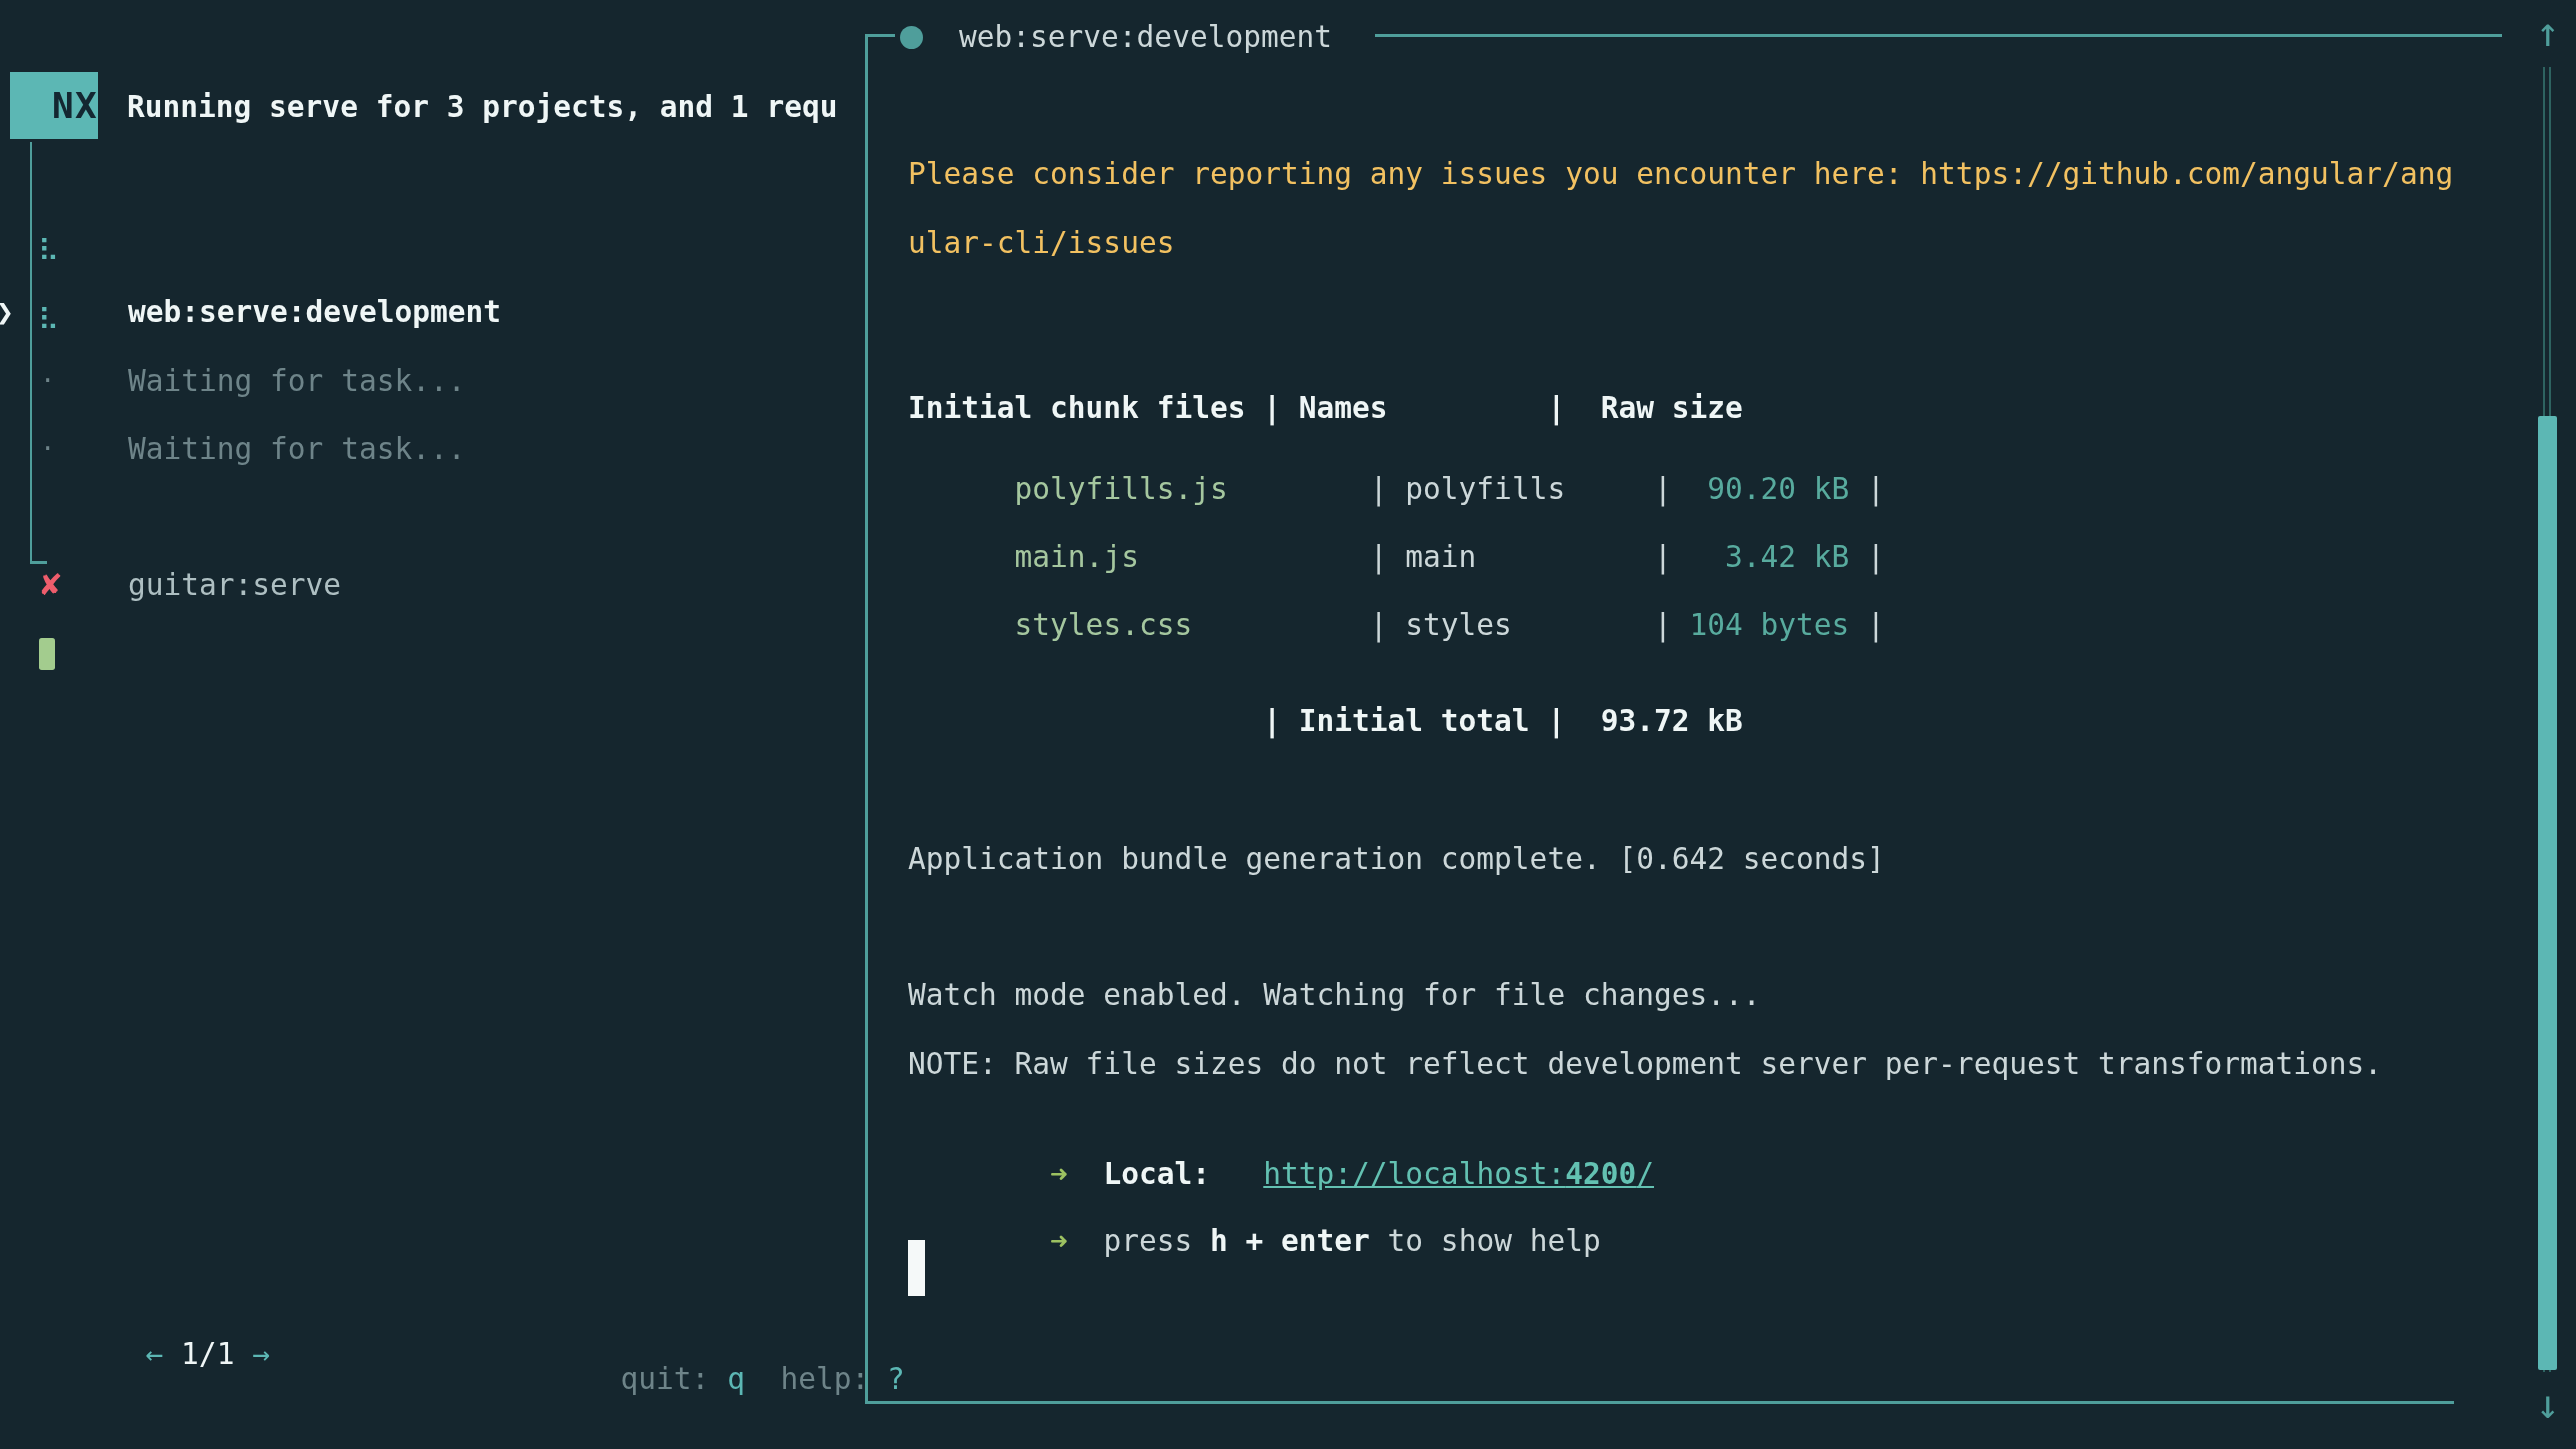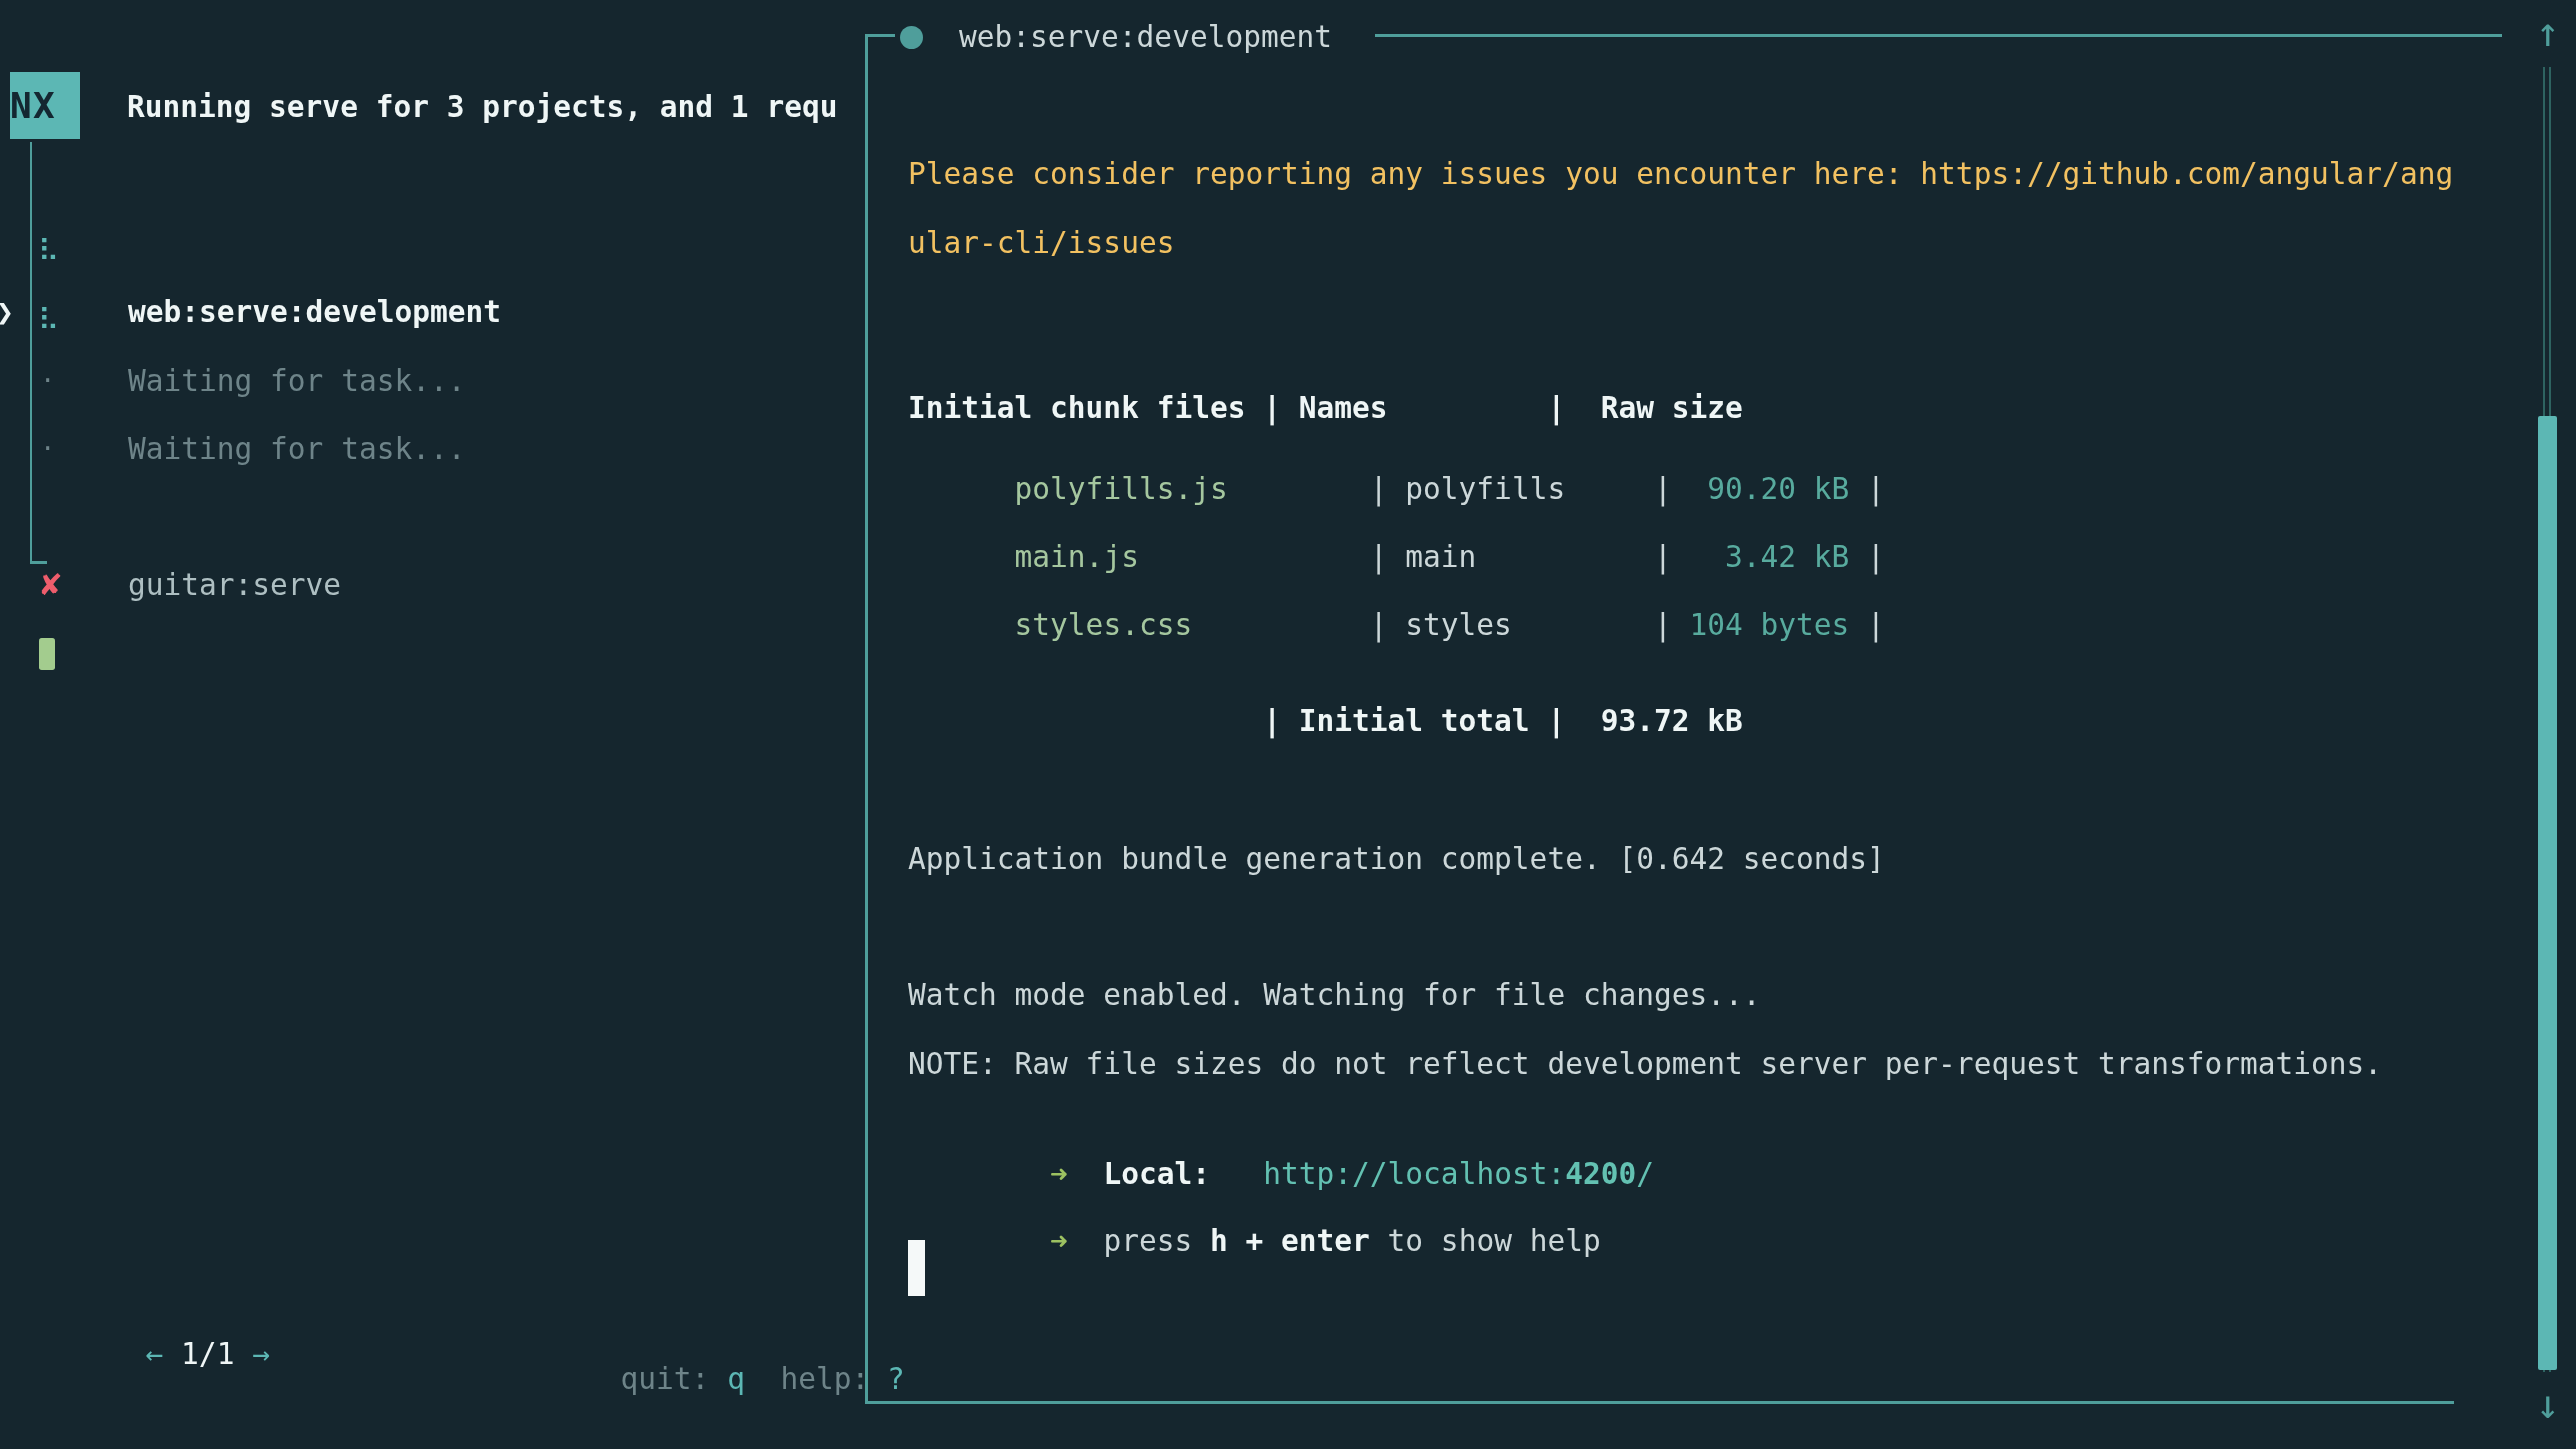--- a/index.html
+++ b/index.html
@@ -19,22 +19,22 @@
     --red:#ee5d6c;
     --sq-green:#a3cc8e;
   }
   *{margin:0;padding:0;box-sizing:border-box;}
   html,body{width:2576px;height:1449px;overflow:hidden;}
   body{background:var(--bg);font-family:"DejaVu Sans Mono",monospace;}
   .abs{position:absolute;}
   .mono{font:29.5px/40px "DejaVu Sans Mono",monospace;white-space:pre;}
   .bold{font-weight:700;}
   
-  .nx-logo{left:10px;top:72px;width:70px;height:67px;background:var(--teal);
-    color:#142731;font:700 36px/67px "DejaVu Sans Mono",monospace;text-align:left;letter-spacing:1.3px;}
+  .nx-logo{left:10px;top:72px;width:88px;height:67px;background:var(--teal);
+    color:#142731;font:700 36px/67px "DejaVu Sans Mono",monospace;text-align:right;letter-spacing:1.3px;}
   .sb-header{left:127px;top:87px;width:730px;overflow:hidden;color:var(--bright);}
   .connector{left:29.5px;top:142px;width:2.7px;height:421px;background:var(--teal-line);}
   .connector-foot{left:29.5px;top:561px;width:17.4px;height:2.7px;background:var(--teal-line);}
   .task{left:0;height:40px;width:863px;}
   .task .icon{position:absolute;left:38px;top:0;font-family:"DejaVu Sans",sans-serif;}
   .task .lbl{position:absolute;left:128px;top:0;}
   .spinner{color:var(--teal);}
   .waitdot{color:var(--dim);left:43px!important;}
   .cross{color:var(--red);font-weight:700;}
   .square{position:absolute;left:39px;top:4px;width:16px;height:32px;border-radius:2.7px;background:var(--sq-green);}
@@ -52,21 +52,21 @@
   .b-top2{left:1375px;top:34px;width:1127px;height:3.4px;background:var(--teal-line);}
   .b-bottom{left:865px;top:1401px;width:1589px;height:3.4px;background:var(--teal-line);}
   .title-dot{left:900px;top:25.5px;width:23px;height:23px;border-radius:50%;background:var(--teal-line);}
   .panel-title{left:959px;top:17.4px;color:var(--plain);}
   .line{left:908px;color:var(--plain);}
   .yellow{color:var(--yellow);}
   .white-b{color:var(--bright);font-weight:700;}
   .file{color:var(--file-green);}
   .size{color:var(--size-teal);}
   .arrow{color:var(--arrow-green);}
-  .url{color:var(--url-teal);}
+  .url{color:var(--url-teal);text-decoration:underline;}
   .cursor{left:908px;top:1240px;width:17.4px;height:56px;background:#f5f9f9;}
   
   .sb-up{left:2524px;top:9.4px;width:47px;text-align:center;color:var(--teal-line);font:40px/47px "DejaVu Sans Mono",monospace;}
   .sb-down{left:2524px;top:1381px;width:47px;text-align:center;color:var(--teal-line);font:40px/47px "DejaVu Sans Mono",monospace;}
   .sb-track{left:2543px;top:67px;width:8px;height:1305px;border-left:2px solid var(--teal-dim);border-right:2px solid var(--teal-dim);}
   .sb-thumb{left:2538px;top:416px;width:19px;height:954px;border-radius:2px;background:var(--teal);}
 </style>
 </head>
 <body>
 

